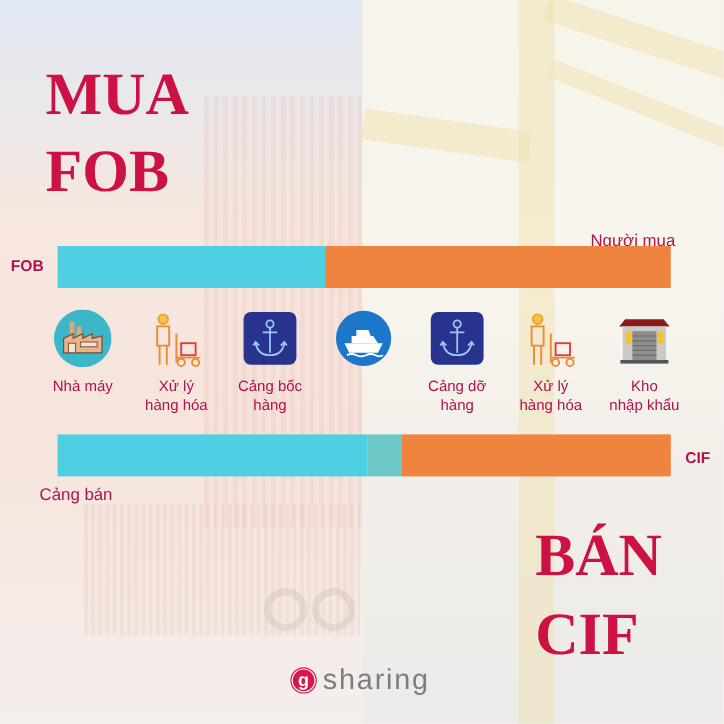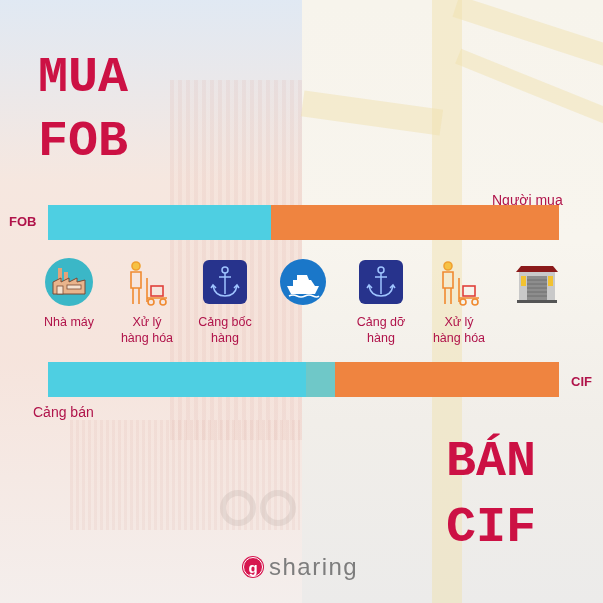--- a/index.html
+++ b/index.html
@@ -24,21 +24,21 @@
   }
   .beam { position: absolute; background: rgba(240,225,170,0.45); }
   .truck {
     position: absolute; left: 70px; top: 420px; width: 230px; height: 110px;
     background: repeating-linear-gradient(90deg, rgba(230,190,180,0.25) 0 3px, rgba(245,220,210,0.2) 3px 6px);
   }
   .wheel { position: absolute; width: 36px; height: 36px; border-radius: 50%; border: 6px solid rgba(200,185,180,0.35); }
 
   .big {
     position: absolute; color: #cc1144; font-weight: bold; font-size: 50px; line-height: 56px;
-    font-family: Liberation Mono, monospace;
+    font-family: Liberation Serif, serif;
   }
   .label-side { position: absolute; color: #b0134a; font-weight: bold; font-size: 13px; }
   .label-party { position: absolute; color: #b0134a; font-size: 14px; }
 
   .bar { position: absolute; height: 35px; display: flex; }
   .seg-cyan { background: #4ecfe2; height: 100%; }
   .seg-orange { background: #ef8440; height: 100%; }
   .seg-blend { background: #6fc8c8; height: 100%; }
 
   .steps { position: absolute; left: 30px; top: 258px; width: 560px; display: flex; }
@@ -175,20 +175,22 @@
         <rect x="6" y="14" width="36" height="28" fill="#c9c9c9"></rect>
         <rect x="14" y="18" width="20" height="24" fill="#8d8d8d"></rect>
         <g stroke="#6f6f6f" stroke-width="1">
             <path d="M14 22 H34 M14 26 H34 M14 30 H34 M14 34 H34 M14 38 H34"></path>
           </g>
         <rect x="8" y="18" width="5" height="10" fill="#f2c230"></rect>
         <rect x="35" y="18" width="5" height="10" fill="#f2c230"></rect>
         <rect x="4" y="42" width="40" height="3" fill="#555"></rect>
       </svg>
     </div>
+    <div class="cap">Kho
+nhập khẩu</div>
   </div>
 </div>
 
 <div class="bar" style="left:48px;top:362px;width:511px;">
   <div class="seg-cyan" style="width:258px;"></div>
   <div class="seg-blend" style="width:29px;"></div>
   <div class="seg-orange" style="flex:1;"></div>
 </div>
 <div class="label-side" style="left:571px;top:374px;">CIF</div>
 <div class="label-party" style="left:33px;top:404px;">Cảng bán</div>

